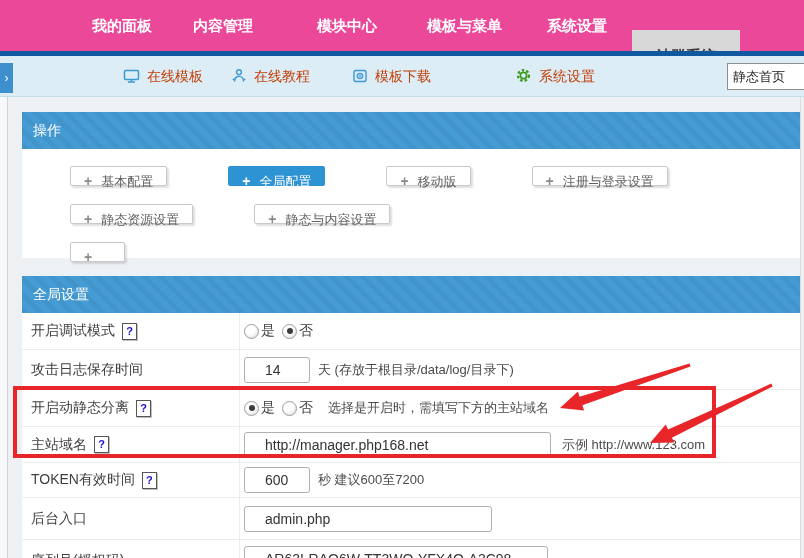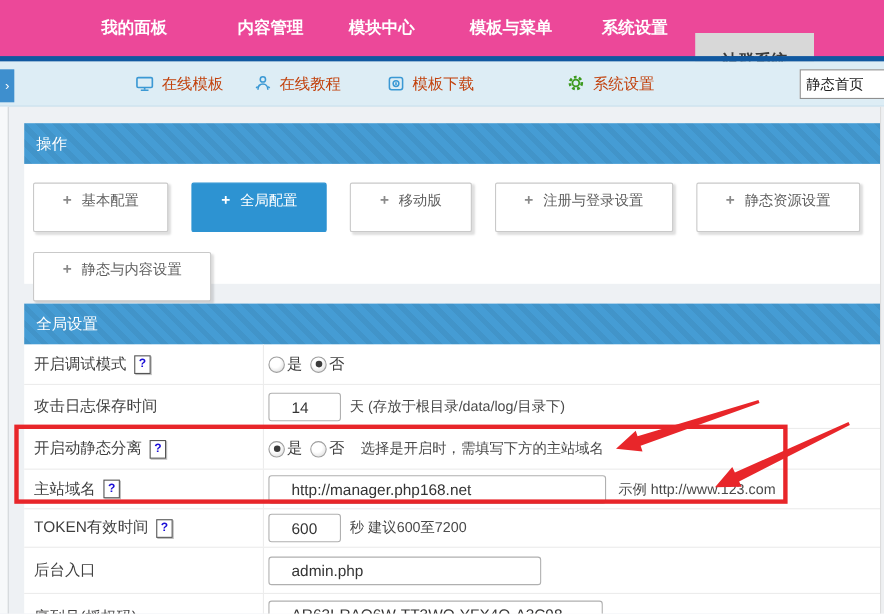--- a/index.html
+++ b/index.html
@@ -24,22 +24,22 @@
   .left-strip{position:absolute;left:0;top:97px;width:7px;height:461px;background:#f7f9fa;border-right:1px solid #d0d4d8;}
   .right-strip{position:absolute;left:800px;top:97px;width:4px;height:461px;background:#eef0f2;border-left:1px solid #dcdcdc;}
 
   
   .panel{position:absolute;left:22px;width:790px;background:#ffffff;}
   .panel-header{height:37px;line-height:37px;color:#ffffff;font-size:14px;padding-left:11px;
     background:#459cd4;
     background-image:repeating-linear-gradient(45deg,rgba(0,0,0,0.05) 0 5px,rgba(0,0,0,0) 5px 11px);}
   .panel-ops{top:112px;height:146px;}
   .panel-ops .panel-body{padding:17px 0 0 8px;display:flex;flex-wrap:wrap;gap:18px 21px;align-items:flex-start;width:810px;}
-  .btn{height:45px;line-height:28px;box-sizing:border-box;background:#fff;border:1px solid #c9c9c9;border-radius:2px;
-    box-shadow:2px 2px 2px rgba(0,0,0,0.13);padding:0 26px;font-size:13px;color:#5f5f5f;cursor:pointer;white-space:nowrap;min-width:55px;}
+  .btn{height:20px;line-height:28px;box-sizing:border-box;background:#fff;border:1px solid #c9c9c9;border-radius:2px;
+    box-shadow:2px 2px 2px rgba(0,0,0,0.13);padding:0 13px;font-size:13px;color:#5f5f5f;cursor:pointer;white-space:nowrap;min-width:55px;margin-left:40px;}
   .btn .plus{color:#8a8a8a;font-size:14px;margin-right:9px;font-weight:bold;}
   .btn.active{background:#2d93d2;border-color:#2d93d2;color:#fff;box-shadow:none;}
   .btn.active .plus{color:#fff;}
   .btn.force-break{margin-right:600px;} 
 
   .panel-settings{top:276px;height:282px;}
 
   
   .srow{display:flex;border-bottom:1px solid #ececec;align-items:center;}
   .srow .cell-l{width:218px;box-sizing:border-box;padding-left:9px;border-right:1px solid #ececec;align-self:stretch;display:flex;align-items:center;}
@@ -61,21 +61,21 @@
   
   .annotation{position:absolute;left:0;top:0;width:804px;height:558px;pointer-events:none;z-index:50;}
 </style>
 </head>
 <body>
 
 <div id="screen">
 
   <div class="topnav">
     <div class="nav-item" style="left:92px">我的面板</div>
-    <div class="nav-item" style="left:216px">内容管理</div>
+    <div class="nav-item" style="left:193px">内容管理</div>
     <div class="nav-item" style="left:317px">模块中心</div>
     <div class="nav-item" style="left:427px">模板与菜单</div>
     <div class="nav-item" style="left:547px">系统设置</div>
     <div class="nav-item active" style="left:632px;width:108px">站群系统</div>
   </div>
   <div class="topnav-strip"></div>
 
   <div class="toolbar">
     <div class="collapse-btn">›</div>
 

